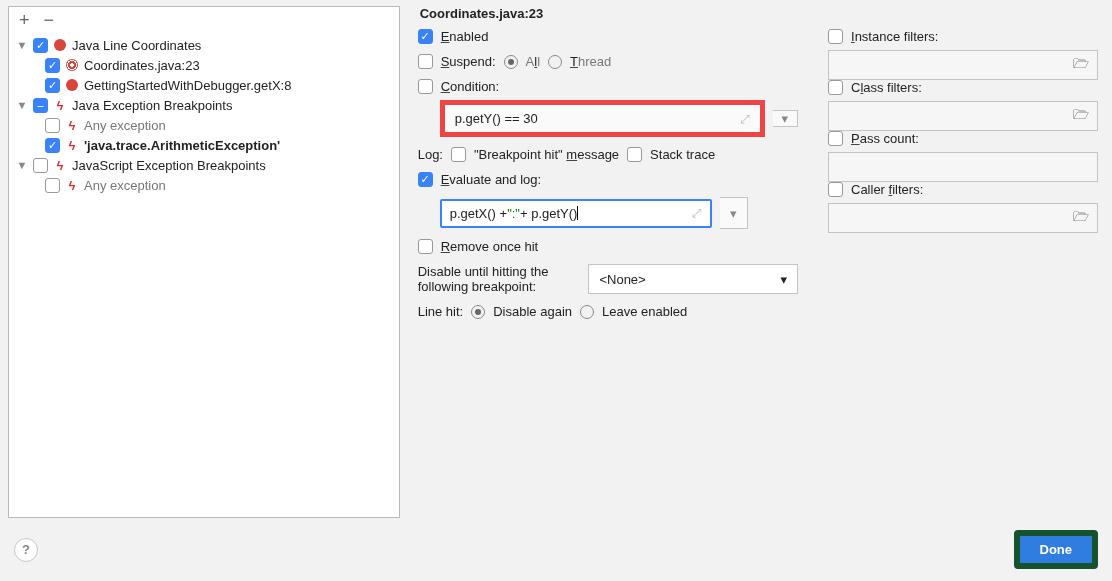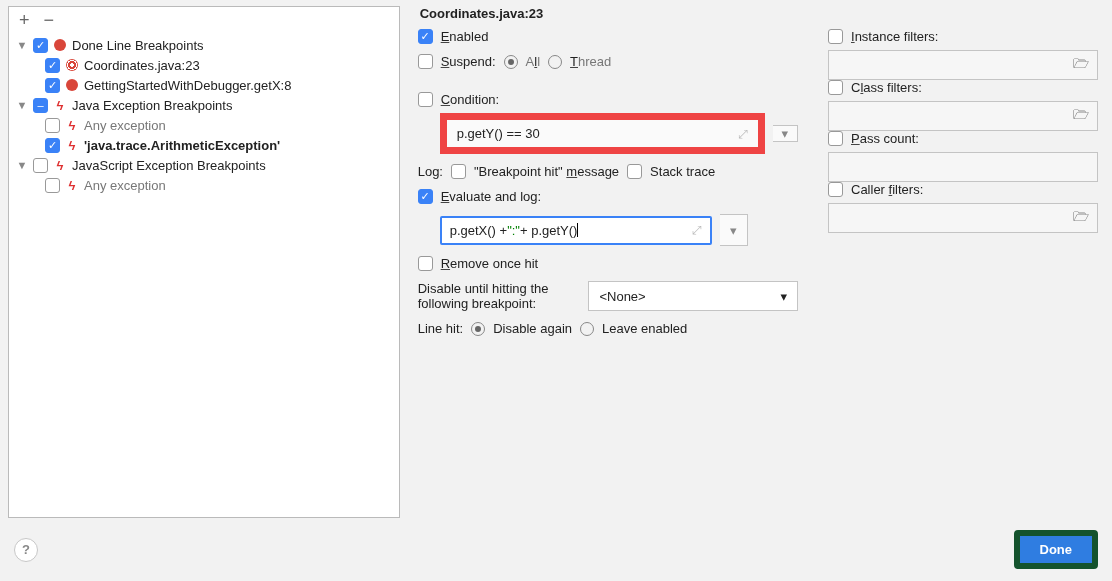--- a/index.html
+++ b/index.html
@@ -28,21 +28,21 @@
   .form-left { flex:1.15; display:flex; flex-direction:column; gap:10px; padding-left:4px;}
   .form-right { width:270px; display:flex; flex-direction:column;  }
 
   .row { display:flex; align-items:center; gap:8px; }
   .underline { text-decoration: underline; text-decoration-color:#444; }
   .muted { color:#777; }
 
   .radio { width:14px; height:14px; border:1px solid #888; border-radius:50%; display:inline-flex; align-items:center; justify-content:center; }
   .radio.sel::after { content:""; width:6px; height:6px; border-radius:50%; background:#666; }
 
-  .big-input { width:100%; border:7px solid #ef4444; background:#fafafa; padding:6px 10px; font-family: "Menlo","Consolas",monospace; color:#aaa; display:flex; align-items:center; }
+  .big-input { width:100%; border:5px solid #ef4444; background:#fafafa; padding:6px 10px; font-family: "Menlo","Consolas",monospace; color:#aaa; display:flex; align-items:center; }
   .expand-icon { color:#bbb; font-size:12px; }
   .dd { width:28px; border:1px solid #c4c4c4; border-left:none; background:#fafafa; display:flex; align-items:center; justify-content:center; color:#888;}
 
   .eval-input { border:2px solid #3a82f7; border-radius:2px; padding:5px 8px; font-family:"Menlo","Consolas",monospace; display:flex; align-items:center; background:#fff; }
   .eval-input .kw-str { color:#008000; }
   .eval-input .cursor { border-left:1px solid #000; height:14px; }
   .select { border:1px solid #c4c4c4; background:#fff; padding:6px 10px; display:flex; align-items:center; justify-content:space-between; width:310px;}
 
   .filter-box { width:100%; height:30px; border:1px solid #c4c4c4; background:#f6f6f6; display:flex; align-items:center; justify-content:flex-end; padding:0 8px; color:#bbb;}
 
@@ -61,21 +61,21 @@
       <span>−</span>
     </div>
     <div class="tree">
 
       <div class="tree-row">
         <span class="arrow">▼</span>
         <span class="cb on">✓</span>
         <span class="icon">
             <span class="red-dot"></span>
           </span>
-        <span>Done Line Breakpoints</span>
+        <span>Java Line Coordinates</span>
       </div>
       <div class="tree-row" style="padding-left:36px;">
         <span class="cb on">✓</span>
         <span class="icon">
             <span class="red-target"></span>
           </span>
         <span>Coordinates.java:23</span>
       </div>
       <div class="tree-row" style="padding-left:36px;">
         <span class="cb on">✓</span>
@@ -130,21 +130,21 @@
 
         <div class="row">
           <span class="cb"></span>
           <span><span class="underline">S</span>uspend:</span>
           <span class="radio sel"></span>
           <span class="muted">A<span class="underline">l</span>l</span>
           <span class="radio"></span>
           <span class="muted"><span class="underline">T</span>hread</span>
         </div>
 
-        <div style="display:flex; flex-direction:column; gap:6px;margin-top:13px;">
+        <div style="display:flex; flex-direction:column; gap:6px;">
           <div class="row">
             <span class="cb"></span>
             <span><span class="underline">C</span>ondition:</span>
           </div>
           <div class="row" style="padding-left:22px;">
             <div class="big-input">
               <span style="flex:1;">p.getY() == 30</span>
               <span class="expand-icon">⤢</span>
             </div>
             <div class="dd">▾</div>

